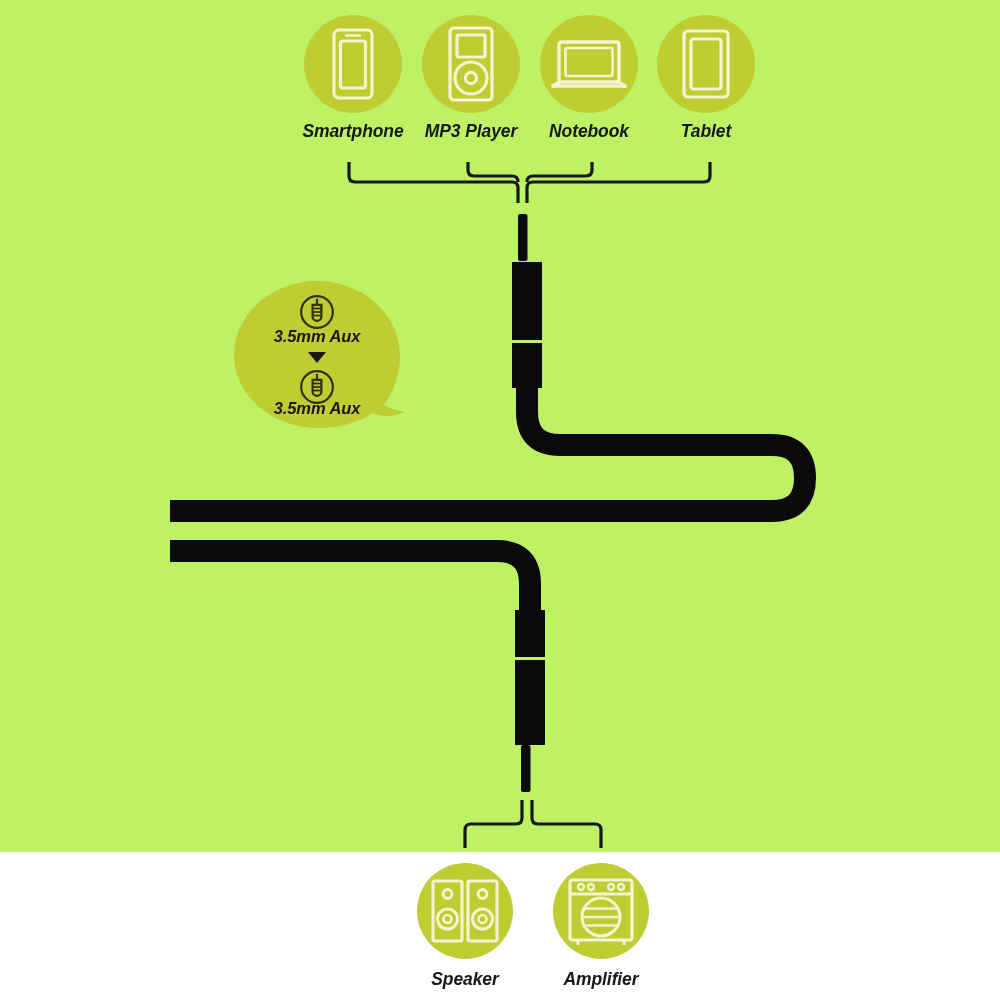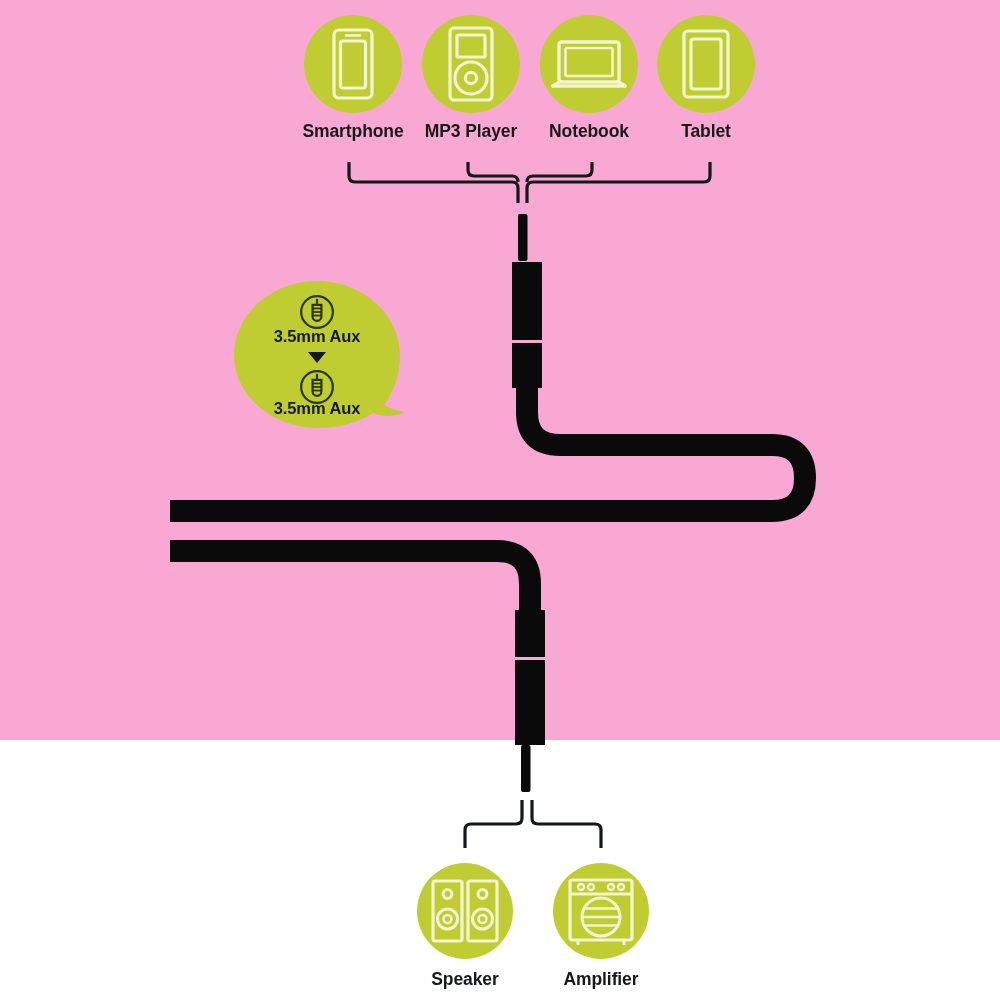--- a/index.html
+++ b/index.html
@@ -11,22 +11,23 @@
   body {
     width: 1000px;
     height: 1000px;
     font-family: "Liberation Sans", sans-serif;
     overflow: hidden;
     position: relative;
   }
   #stage {
     position: relative;
     width: 1000px;
-    height: 740px;
-    background: #f9a8d4;
+    height: 852px;
+    background: #bef264;
+    font-style: italic;
   }
   #diagram {
     position: absolute;
     top: 0;
     left: 0;
     width: 1000px;
     height: 1000px;
     display: block;
   }
   .dev-label {

